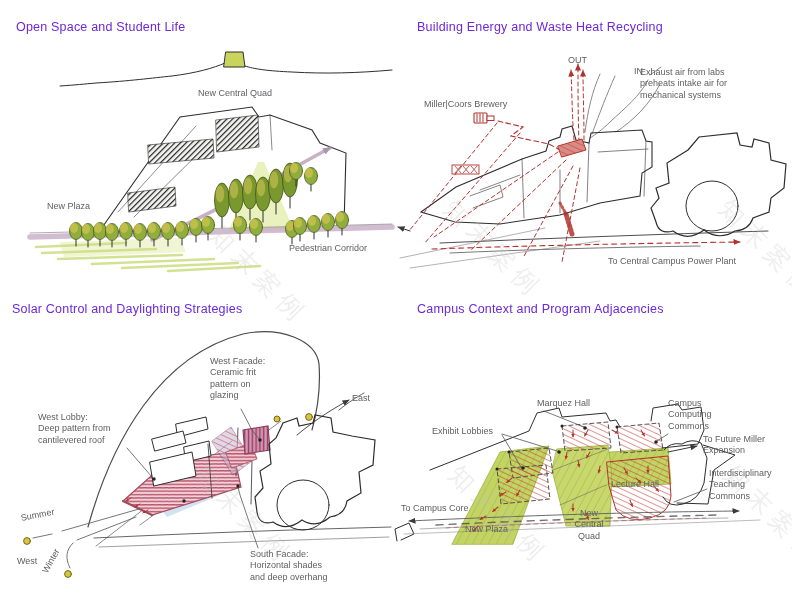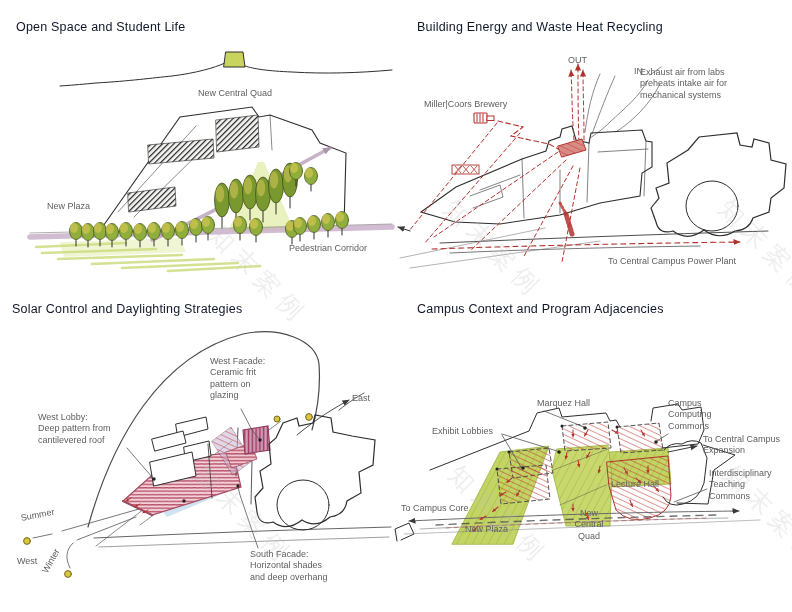--- a/index.html
+++ b/index.html
@@ -1,19 +1,19 @@
 <!DOCTYPE html>
 <html><head>
 <meta charset="utf-8">
 <style>
   html,body{margin:0;padding:0;background:#ffffff;}
   .canvas{position:relative;width:792px;height:612px;background:#ffffff;overflow:hidden;
           font-family:"Liberation Sans",sans-serif;}
   svg.sketch{position:absolute;left:0;top:0;}
-  .title{position:absolute;font-size:12.5px;color:#0f172a;letter-spacing:.2px;white-space:nowrap;}
+  .title{position:absolute;font-size:12.5px;color:#6d28d9;letter-spacing:.2px;white-space:nowrap;}
   .lbl{position:absolute;font-size:9px;line-height:1.25;color:#5f6062;white-space:pre-line;}
   .ctr{text-align:center;margin-top:28px;}
   .wm{position:absolute;font-size:25px;color:#bfbfbf;opacity:.26;letter-spacing:7px;
       transform:rotate(45deg);transform-origin:0 0;white-space:nowrap;pointer-events:none;}
   .rot-summer{transform:rotate(-11deg);transform-origin:0 50%;}
   .rot-winter{transform:rotate(-61deg);transform-origin:0 100%;}
 </style>
 </head>
 <body>
 
@@ -355,21 +355,21 @@
   <div class="lbl rot-winter" style="left:50px;top:564px;">Winter</div>
   <div class="lbl" style="left:250px;top:549px;">South Facade:
 Horizontal shades
 and deep overhang</div>
 
   <div class="lbl" style="left:537px;top:398px;">Marquez Hall</div>
   <div class="lbl" style="left:668px;top:398px;">Campus
 Computing
 Commons</div>
   <div class="lbl" style="left:432px;top:426px;">Exhibit Lobbies</div>
-  <div class="lbl" style="left:703px;top:434px;">To Central Campus
+  <div class="lbl" style="left:703px;top:434px;">To Future Miller
 Expansion</div>
   <div class="lbl" style="left:709px;top:468px;">Interdisciplinary
 Teaching
 Commons</div>
   <div class="lbl ctr" style="left:566px;top:480px;width:46px;">New
 Central
 Quad</div>
   <div class="lbl" style="left:611px;top:479px;">Lecture Hall</div>
   <div class="lbl" style="left:401px;top:503px;">To Campus Core</div>
   <div class="lbl" style="left:465px;top:524px;">New Plaza</div>

